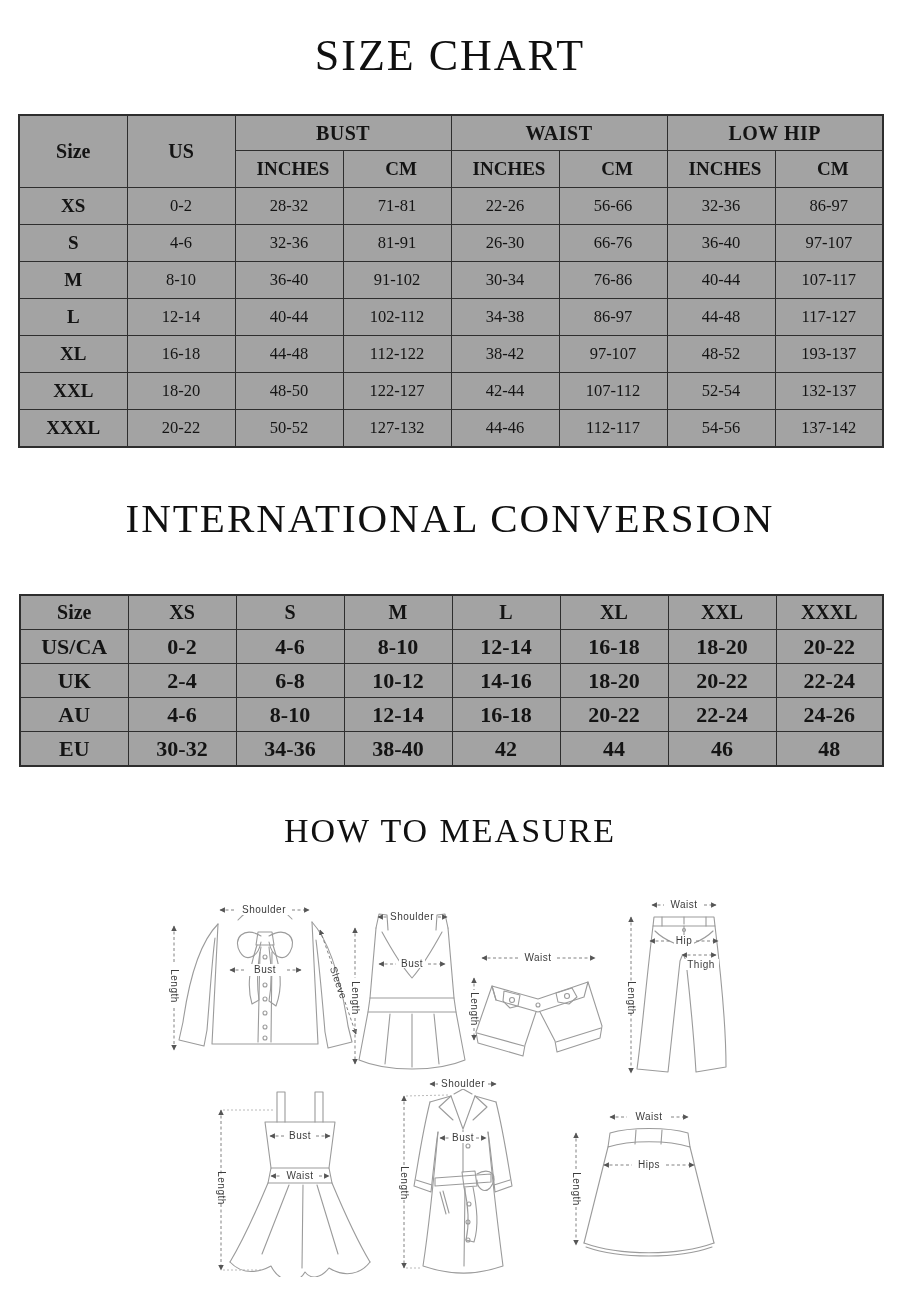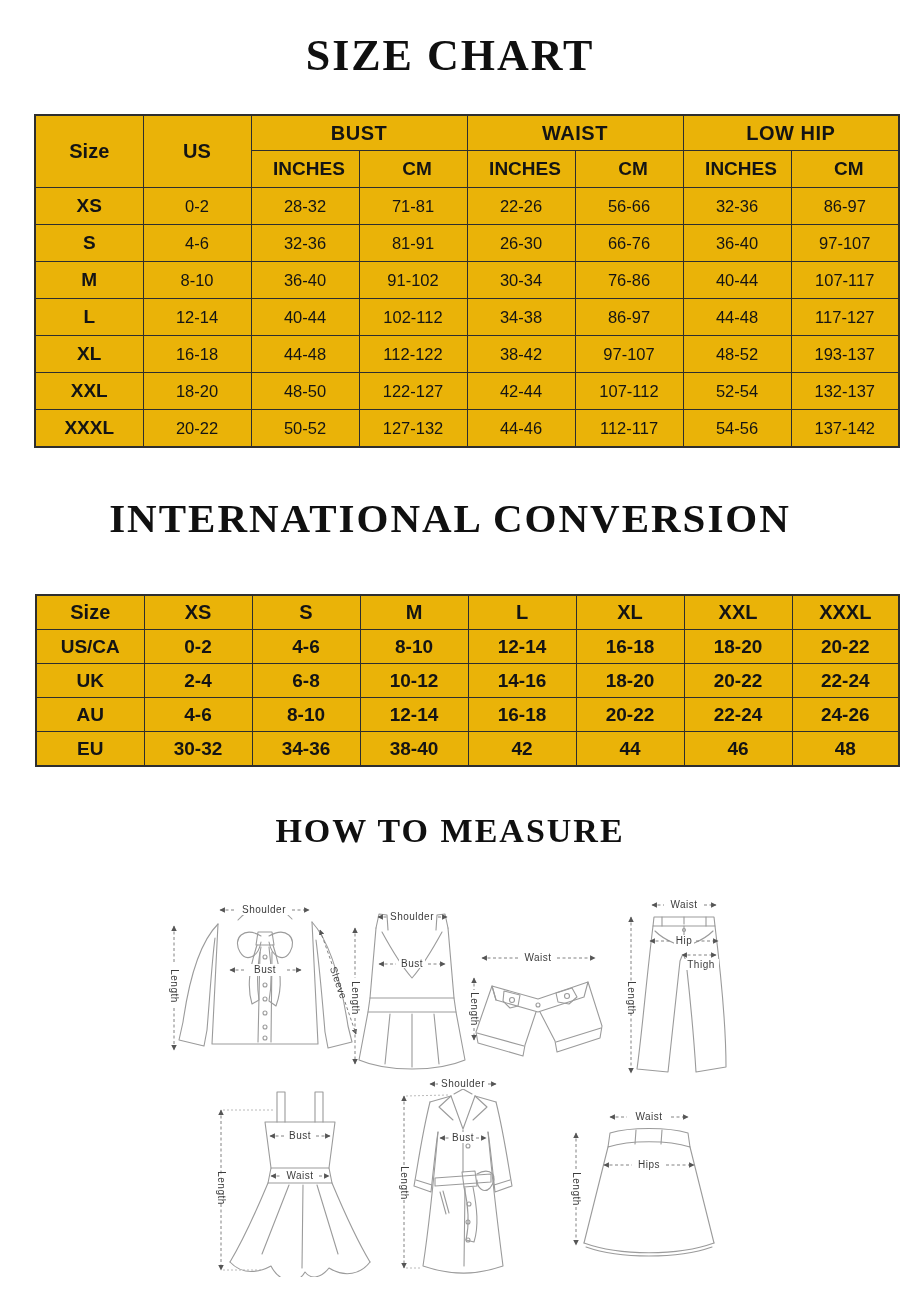--- a/index.html
+++ b/index.html
@@ -1,41 +1,41 @@
 <!DOCTYPE html>
 <html><head>
 <meta charset="utf-8">
 <style>
   html,body{margin:0;padding:0;background:#fff;}
   #page{position:relative;width:900px;height:1300px;background:#ffffff;overflow:hidden;
         font-family:"Liberation Serif",serif;color:#141414;}
 
   .sec-title{position:absolute;left:0;width:900px;text-align:center;
-             font-family:"Liberation Serif",serif;font-weight:700;color:#101010;
+             font-family:"Liberation Serif",serif;font-weight:400;color:#101010;
              letter-spacing:2px;white-space:nowrap;}
   #title-size{top:30px;font-size:44px;}
   #title-conv{top:494px;font-size:41px;}
   #title-measure{top:812px;font-size:34px;}
 
   table{border-collapse:collapse;table-layout:fixed;position:absolute;
-        font-family:Liberation Sans, sans-serif;color:#141414;background:#eab308;margin-left:16px;}
+        font-family:Liberation Serif, serif;color:#141414;background:#a3a3a3;}
   td,th{border:1.5px solid #2e2e2e;text-align:center;vertical-align:middle;padding:0;overflow:hidden;}
   table{border:2px solid #2e2e2e;}
 
   #size-table{left:18px;top:114px;width:864px;}
   #size-table th.grp{font-size:20px;font-weight:700;height:34px;letter-spacing:.5px;}
   #size-table th.sub{font-size:19px;font-weight:700;height:36px;padding-left:8px;}
   #size-table th.corner{font-size:20px;font-weight:700;}
   #size-table td.szlab{font-size:19px;font-weight:700;}
   #size-table td.val{font-size:16.5px;font-weight:400;}
   #size-table tr.data td{height:36px;}
 
   #conv-table{left:19px;top:594px;width:863px;}
   #conv-table th{font-size:20px;font-weight:700;height:33px;}
-  #conv-table td{font-size:19px;font-weight:700;height:33px;}
+  #conv-table td{font-size:22px;font-weight:700;height:33px;}
 
   .diag{position:absolute;}
   .g{fill:none;stroke:#9b9b9b;stroke-width:1.1;stroke-linejoin:round;stroke-linecap:round;}
   .ml{fill:none;stroke:#828282;stroke-width:1;stroke-dasharray:3 2.5;}
   .tick{fill:none;stroke:#a8a8a8;stroke-width:.8;stroke-dasharray:2 2;}
   .dlab{font-family:"Liberation Sans",sans-serif;font-size:10px;fill:#3c3c3c;letter-spacing:.5px;}
   .wr{fill:#ffffff;}
 </style>
 </head>
 <body>

